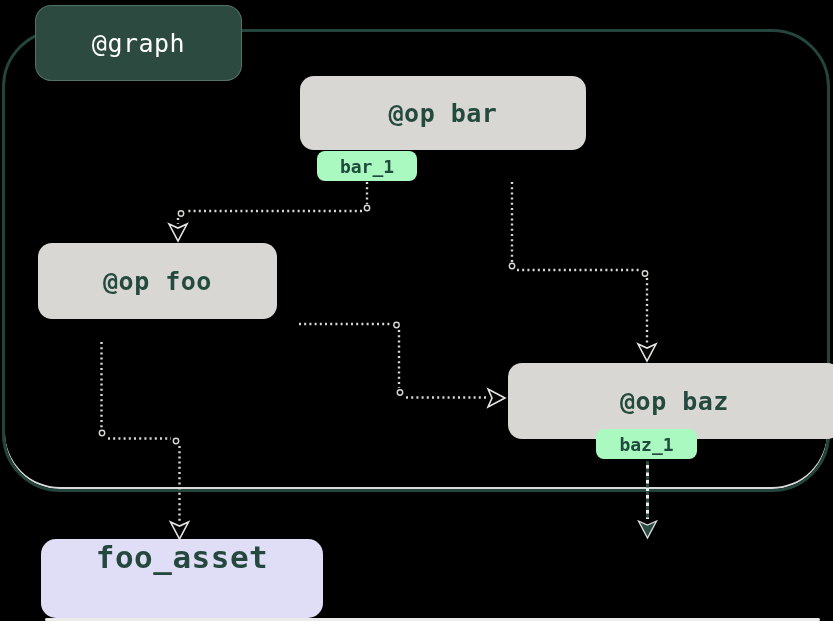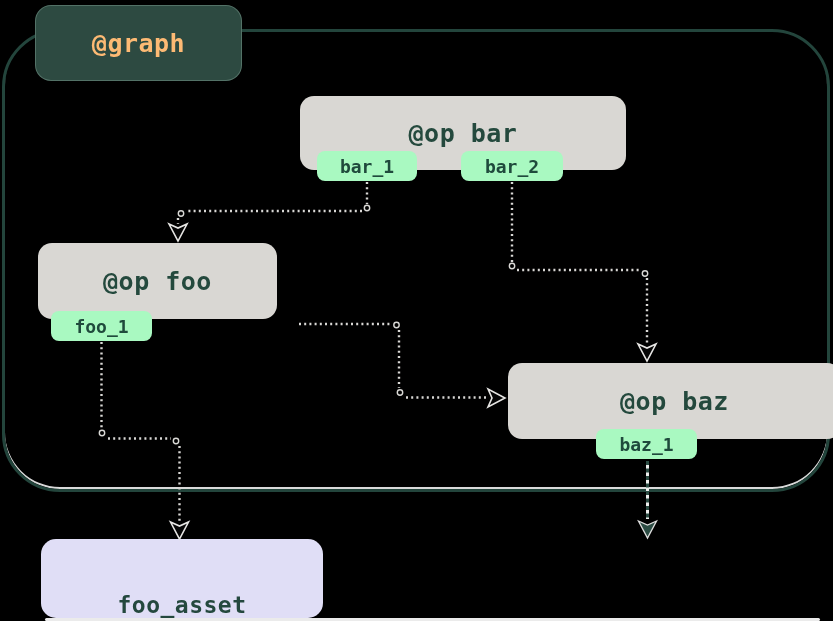--- a/index.html
+++ b/index.html
@@ -11,39 +11,39 @@
   .graph-border{
     position:absolute;left:2px;top:29px;width:822px;height:457px;
     border:3px solid #23453c;border-radius:58px;
     box-shadow:inset 0 -2px 0 rgba(255,255,255,0.85);
   }
   
   .graph-label{
     position:absolute;left:35px;top:5px;width:205px;height:74px;
     background:#2d4a41;border:1px solid rgba(130,165,150,0.45);border-radius:16px;
     display:flex;align-items:center;justify-content:center;
-    color:#fdba74;font-size:25px;font-weight:bold;letter-spacing:.5px;
+    color:#ffffff;font-size:25px;font-weight:normal;letter-spacing:.5px;
   }
   
   .op{
     position:absolute;background:#d9d7d3;border-radius:14px;
     display:flex;align-items:center;justify-content:center;
     color:#24493d;font-size:25px;font-weight:bold;letter-spacing:.5px;
   }
   
   .tag{
     position:absolute;height:30px;background:#a9f9c1;border-radius:8px;
     display:flex;align-items:center;justify-content:center;
     color:#1f4a3c;font-size:18px;font-weight:bold;
   }
   
   .asset{
     position:absolute;background:#e0def6;border-radius:15px;
-    display:flex;align-items:flex-end;justify-content:center;
-    color:#24483e;font-size:23px;font-weight:bold;letter-spacing:.5px;
+    display:flex;align-items:flex-start;justify-content:center;
+    color:#24483e;font-size:31px;font-weight:bold;letter-spacing:.5px;
   }
   .bottom-strip{
     position:absolute;left:45px;top:618px;width:775px;height:3px;
     background:rgba(255,255,255,0.92);border-radius:2px;
   }
   svg.edges{position:absolute;left:0;top:0;z-index:5;pointer-events:none;}
   .edge-dotted{stroke:#d9d8d5;stroke-width:2.4;fill:none;stroke-dasharray:2 3.2;}
   .edge-joint{stroke:#d9d8d5;stroke-width:1.4;fill:none;}
   .head-hollow{fill:#050505;stroke:#e7e6e4;stroke-width:1.6;}
   .edge-dark-under{stroke:#ededed;stroke-width:3;fill:none;}
@@ -54,30 +54,28 @@
 <body>
 
 <div class="canvas">
 
   <div class="graph-border"></div>
 
   <div class="graph-label">
     <span>@graph</span>
   </div>
 
-  <div class="op" style="left:300px;top:96px;width:326px;height:74px">
+  <div class="op" style="left:300px;top:76px;width:286px;height:74px">
     <span>@op bar</span>
   </div>
   <div class="tag" style="left:317px;top:151px;width:100px">bar_1</div>
-  <div class="tag" style="left:461px;top:151px;width:102px">bar_2</div>
 
   <div class="op" style="left:38px;top:243px;width:239px;height:76px">
     <span>@op foo</span>
   </div>
-  <div class="tag" style="left:51px;top:311px;width:101px">foo_1</div>
 
   <div class="op" style="left:508px;top:363px;width:333px;height:76px">
     <span>@op baz</span>
   </div>
   <div class="tag" style="left:596px;top:429px;width:101px">baz_1</div>
 
   <div class="asset" style="left:41px;top:539px;width:282px;height:79px">
     <span>foo_asset</span>
   </div>
 

